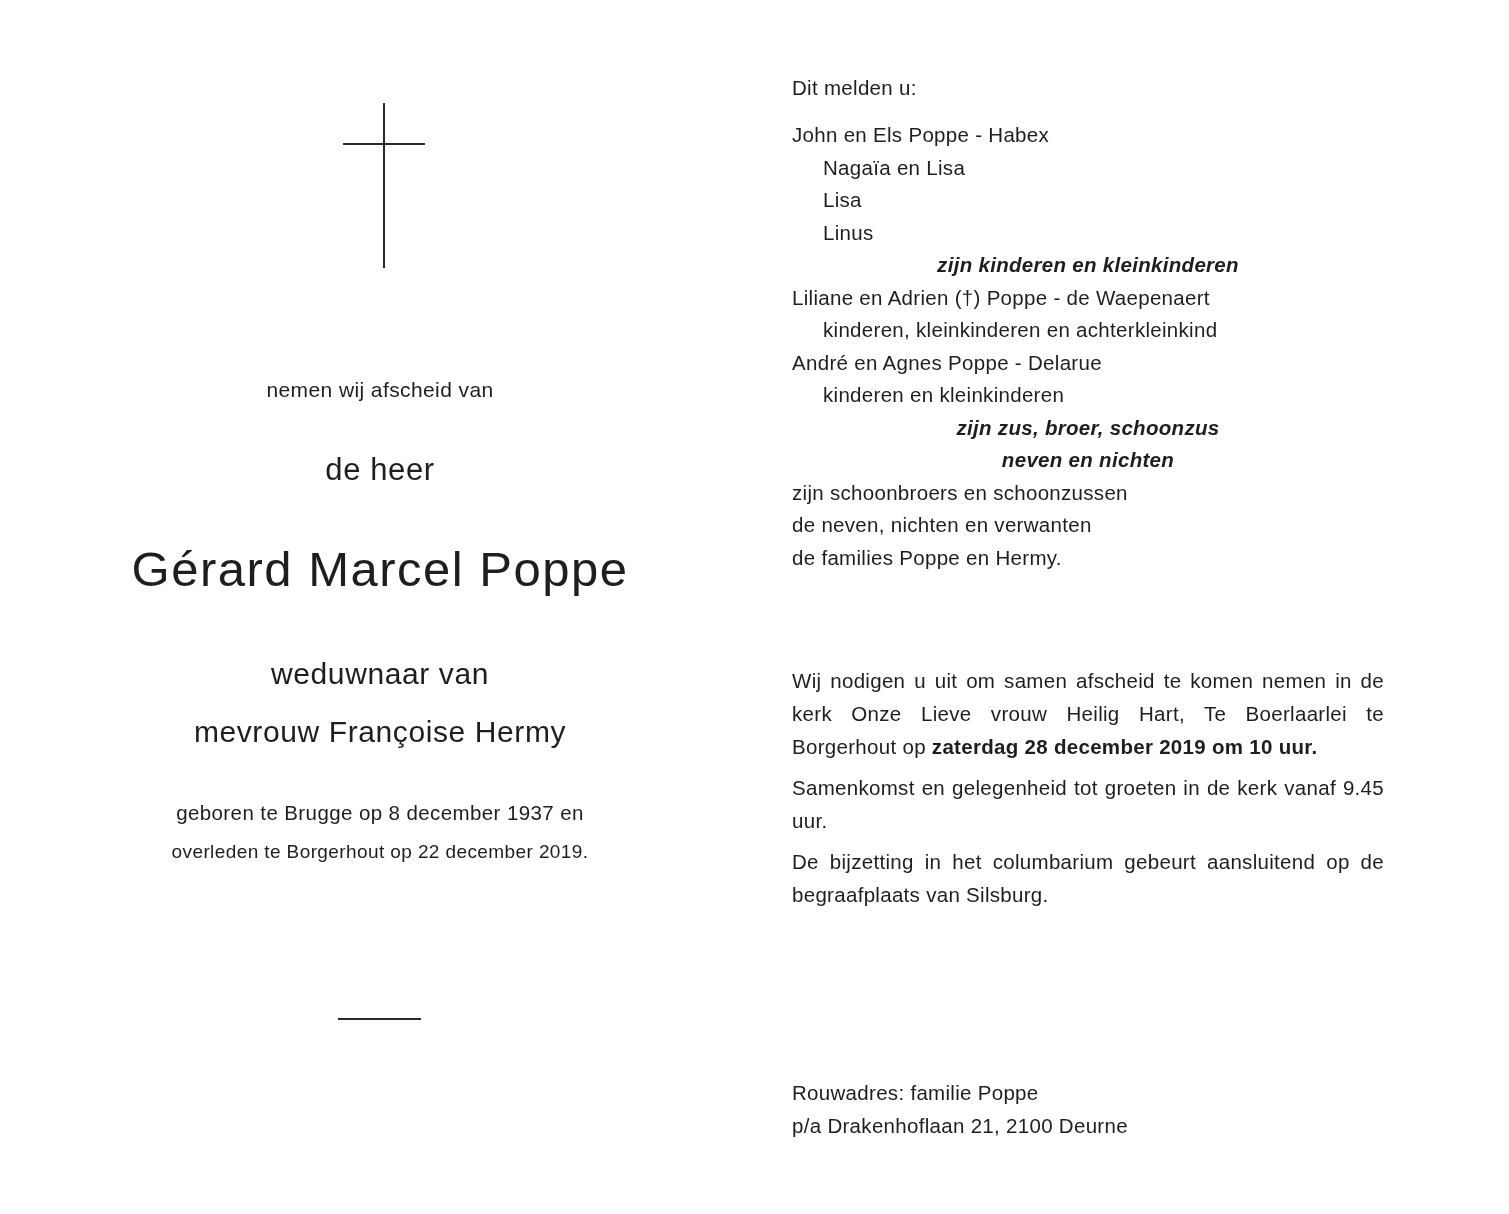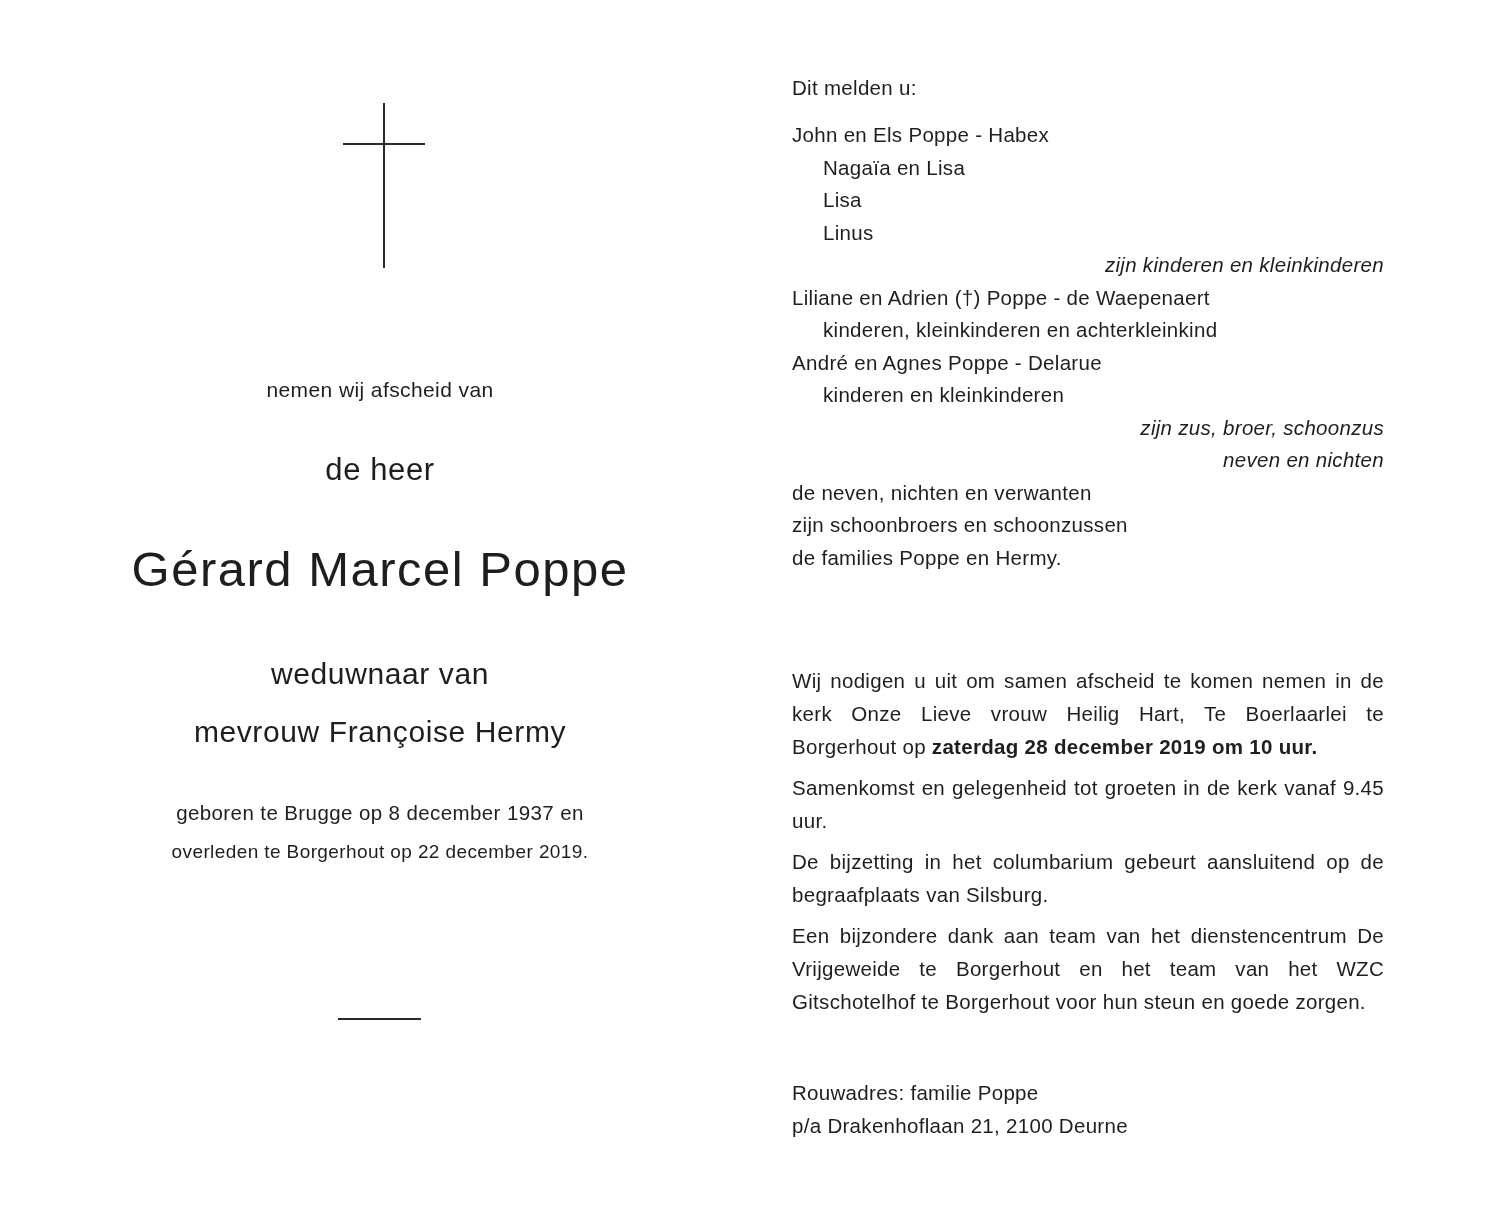--- a/index.html
+++ b/index.html
@@ -26,21 +26,21 @@
   .spouse{top:715px;font-size:30px;letter-spacing:.6px;}
   .born{top:801px;font-size:20.5px;letter-spacing:.4px;}
   .died{top:841px;font-size:19px;letter-spacing:.4px;text-align:center;}
   .divider{position:absolute;left:300px;top:1018px;width:83px;height:2px;background:#2a2a2a;}
   
   .right-col{position:absolute;left:792px;top:0;width:592px;height:1024px;font-size:20.5px;letter-spacing:.3px;}
   .announce-heading{position:absolute;top:76px;left:0;}
   .family{position:absolute;top:119px;left:0;width:592px;}
   .fam{line-height:32.5px;white-space:nowrap;}
   .fam.indent{padding-left:31px;}
-  .fam.relation{text-align:right;font-style:italic;white-space:nowrap;}
+  .fam.relation{text-align:center;font-style:italic;white-space:nowrap;font-weight:bold;}
   .paras{position:absolute;top:664px;left:0;width:592px;}
   .para{margin:0 0 8px 0;text-align:justify;line-height:33px;}
   .para strong{font-weight:bold;}
   .contact{position:absolute;top:1076px;left:0;width:592px;line-height:33px;}
 </style>
 </head>
 <body>
 
 <div class="page">
 
@@ -67,30 +67,29 @@
       <div class="fam indent">Nagaïa en Lisa</div>
       <div class="fam indent">Lisa</div>
       <div class="fam indent">Linus</div>
       <div class="fam relation">zijn kinderen en kleinkinderen</div>
       <div class="fam">Liliane en Adrien (†) Poppe - de Waepenaert</div>
       <div class="fam indent">kinderen, kleinkinderen en achterkleinkind</div>
       <div class="fam">André en Agnes Poppe - Delarue</div>
       <div class="fam indent">kinderen en kleinkinderen</div>
       <div class="fam relation">zijn zus, broer, schoonzus</div>
       <div class="fam relation">neven en nichten</div>
+      <div class="fam">zijn schoonbroers en schoonzussen</div>
       <div class="fam">de neven, nichten en verwanten</div>
-      <div class="fam">zijn schoonbroers en schoonzussen</div>
       <div class="fam">de families Poppe en Hermy.</div>
     </div>
 
     <div class="paras">
       <p class="para"><span>Wij nodigen u uit om samen afscheid te komen nemen in de kerk Onze Lieve vrouw Heilig Hart, Te Boerlaarlei te Borgerhout op</span> <strong>zaterdag 28 december 2019 om 10 uur.</strong></p>
       <p class="para">Samenkomst en gelegenheid tot groeten in de kerk vanaf 9.45 uur.</p>
       <p class="para">De bijzetting in het columbarium gebeurt aansluitend op de begraafplaats van Silsburg.</p>
-      <p class="para">Een bijzondere dank aan team van het dienstencentrum De Vrijgeweide te Borgerhout en het team van het WZC Gitschotelhof te Borgerhout voor hun steun en goede zorgen.</p>
     </div>
 
     <div class="contact">
       <div>Rouwadres: familie Poppe</div>
       <div>p/a Drakenhoflaan 21, 2100 Deurne</div>
     </div>
   </div>
 
 </div>
 

